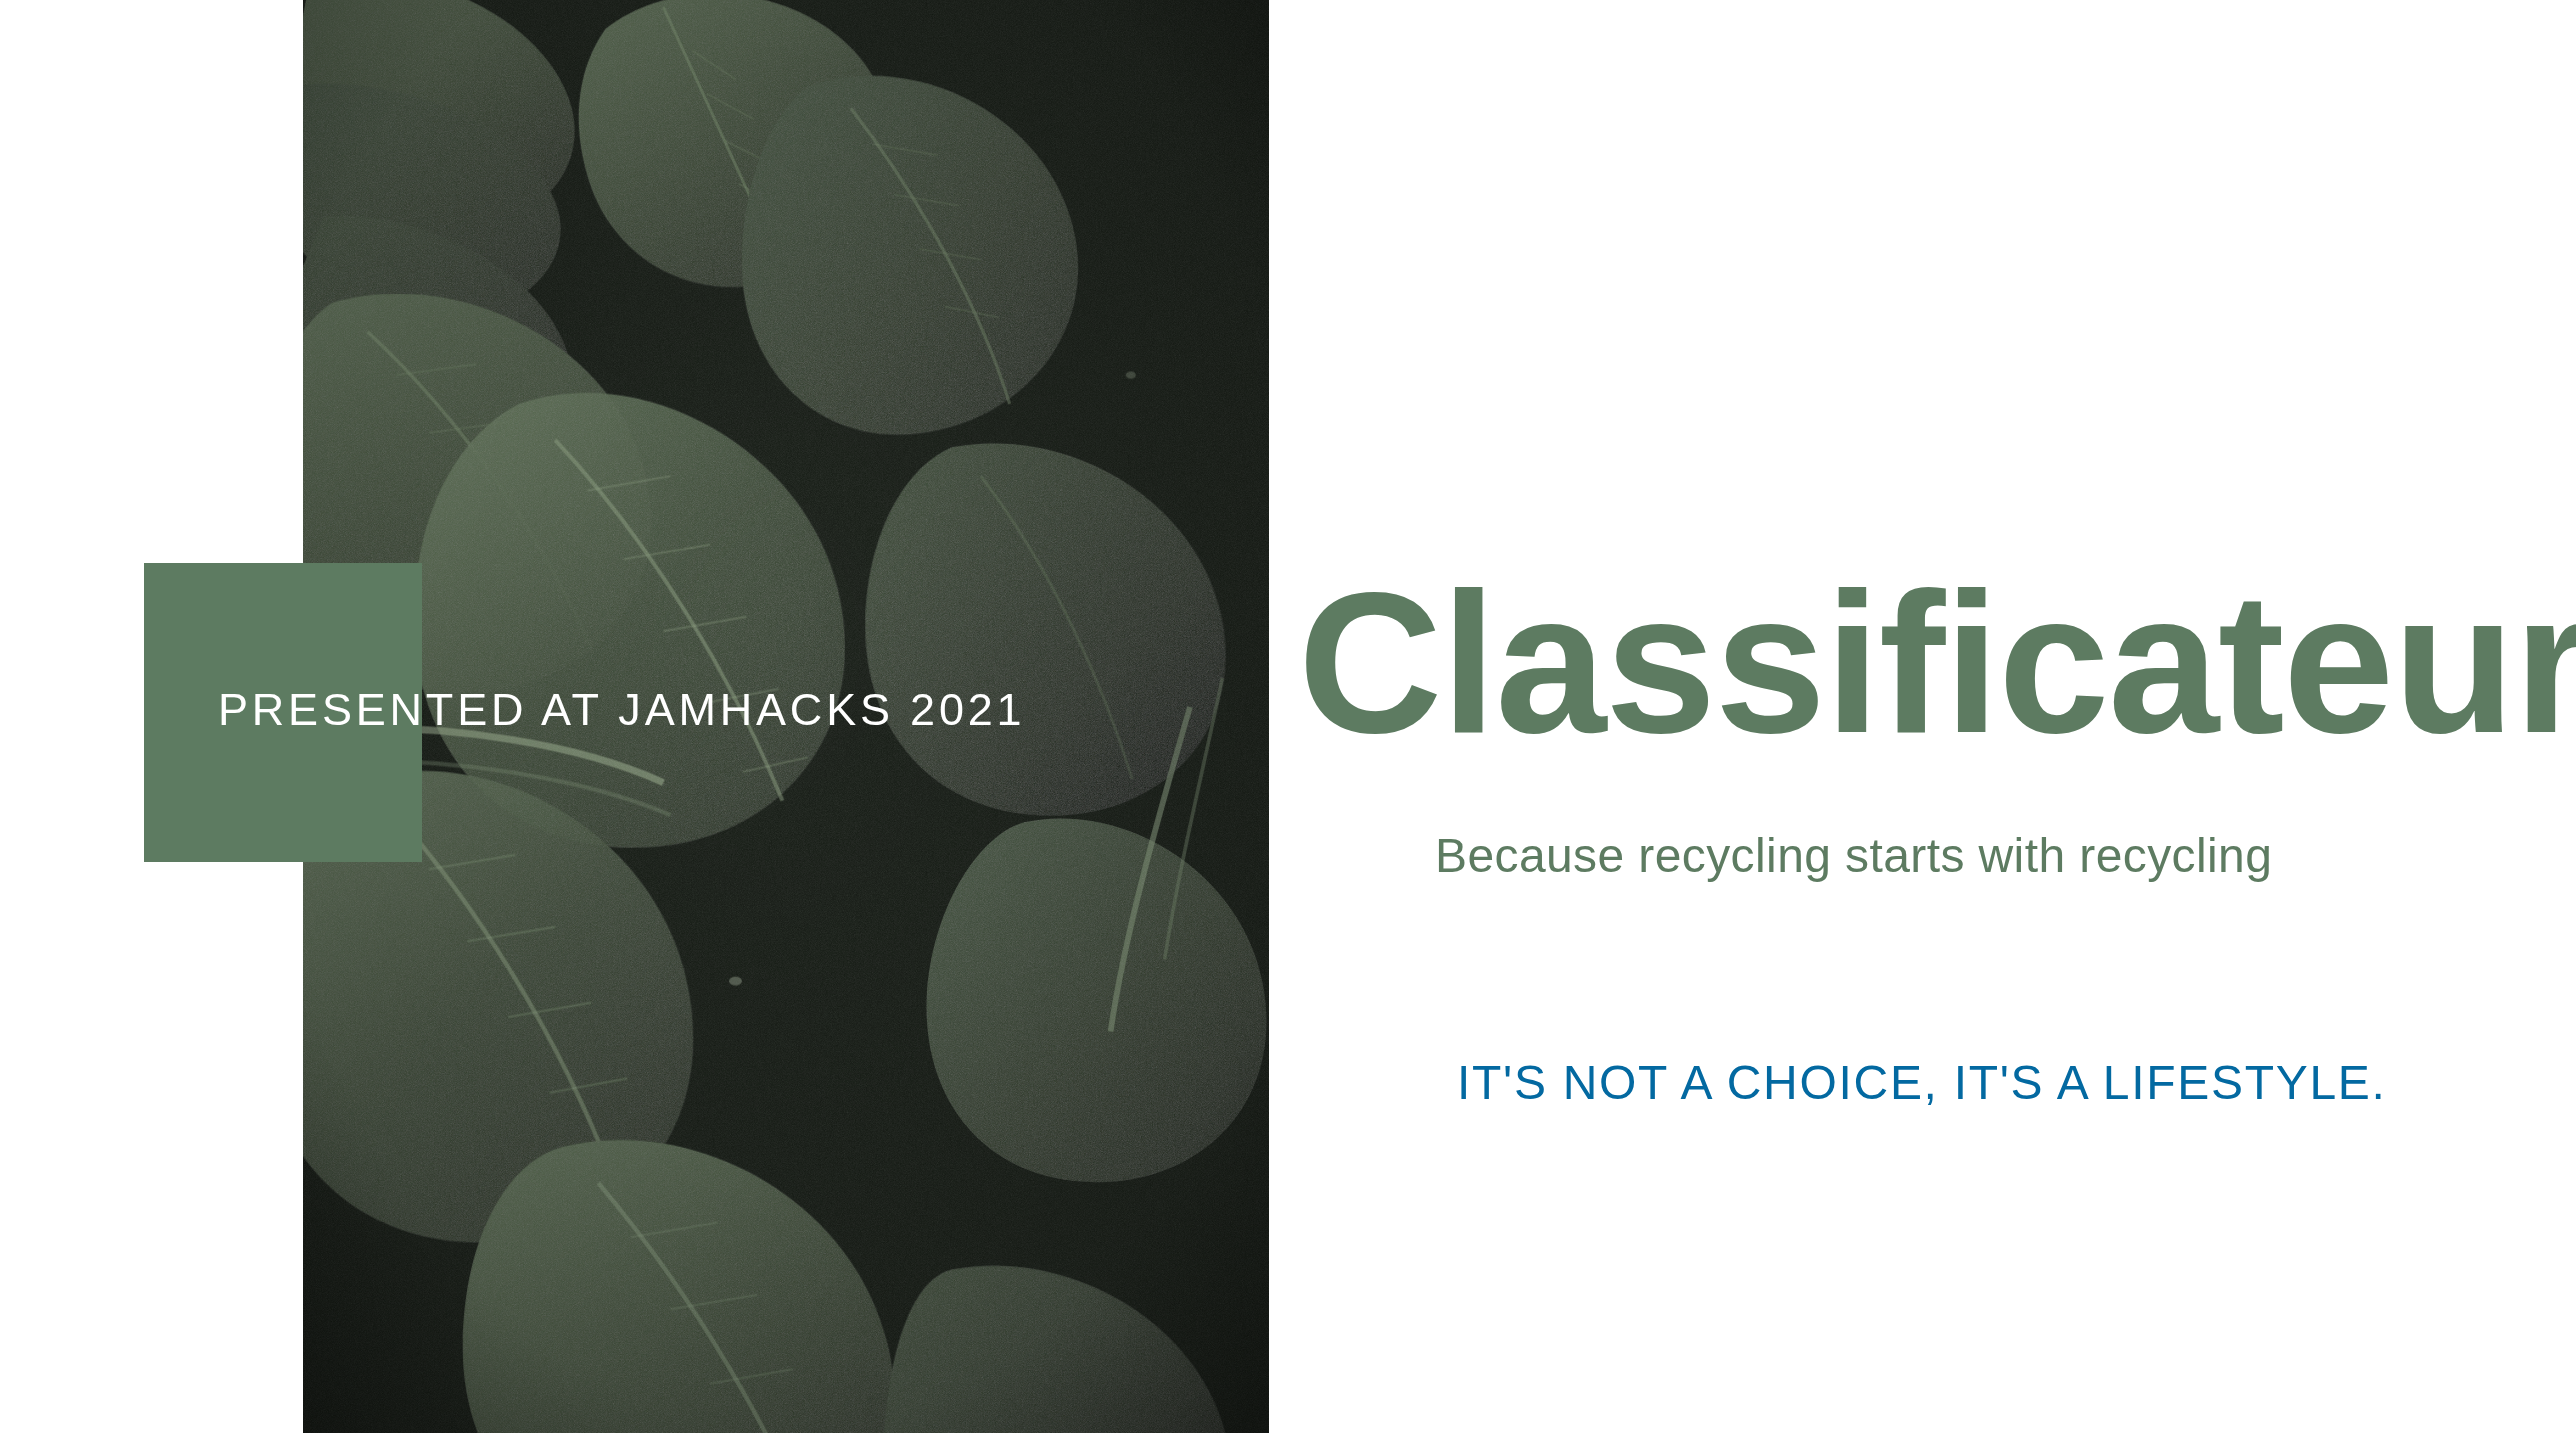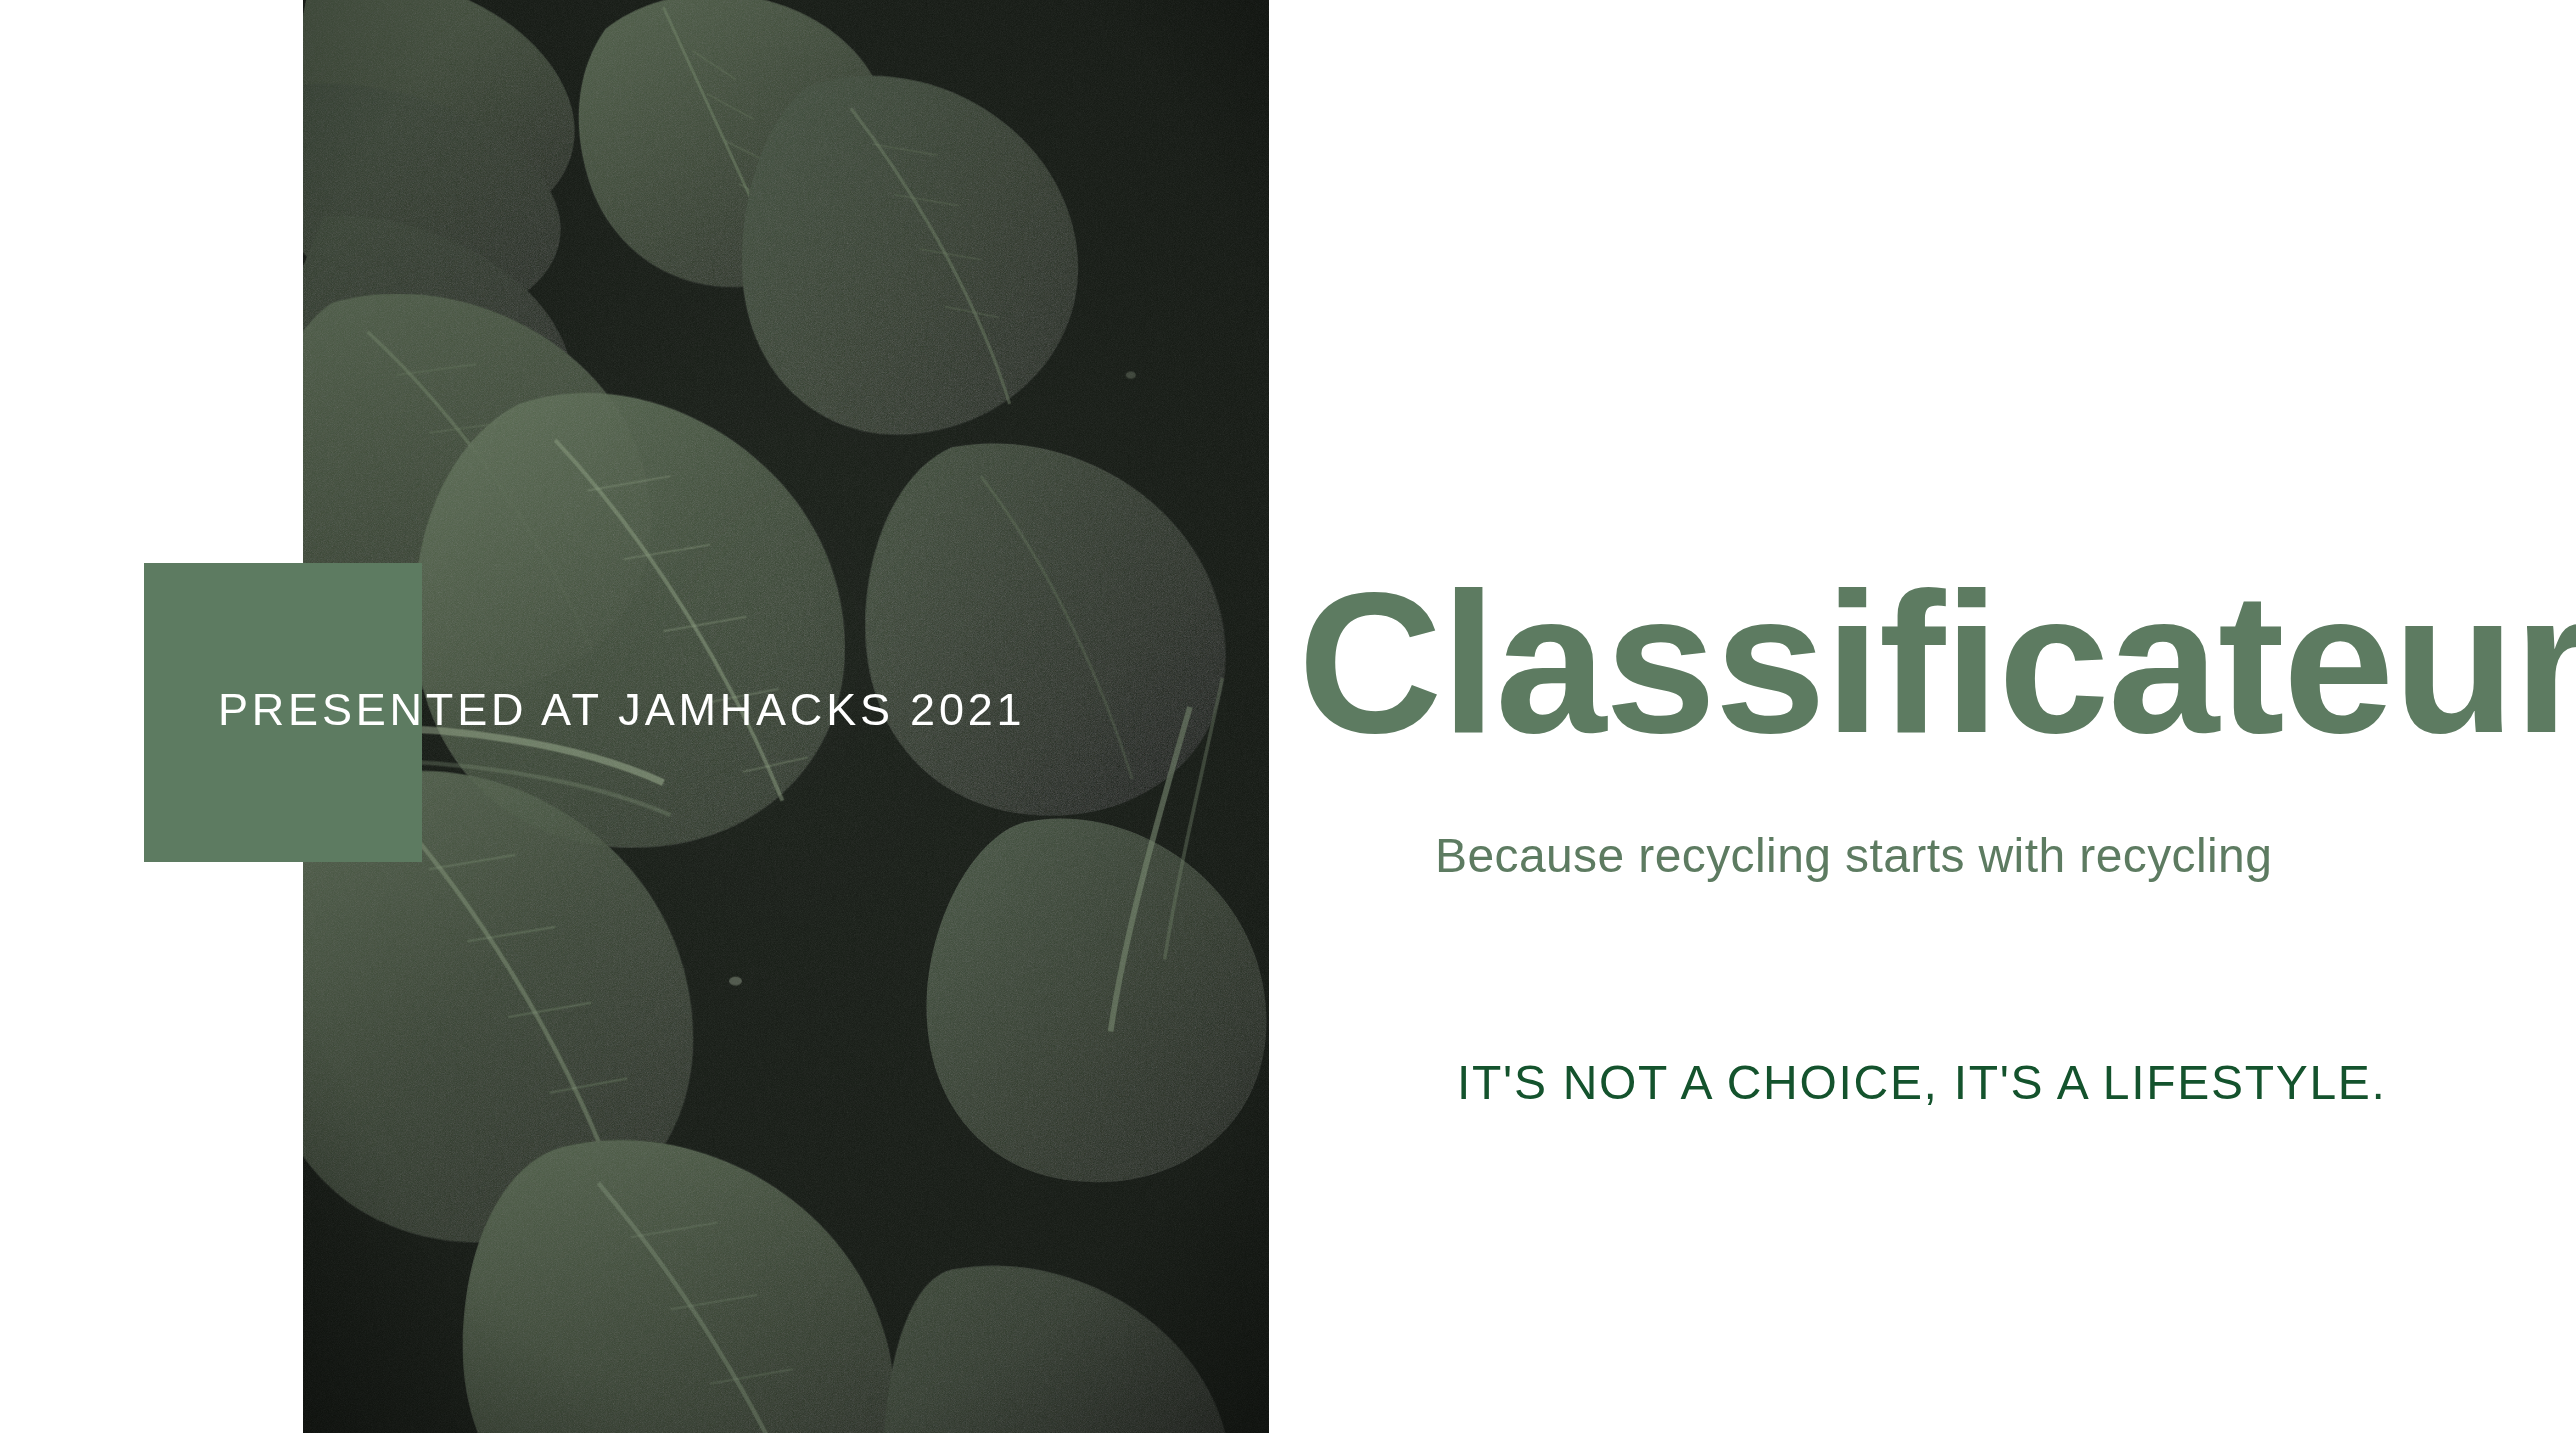--- a/index.html
+++ b/index.html
@@ -90,21 +90,21 @@
     letter-spacing: 0.4px;
     line-height: 1.0;
     white-space: nowrap;
   }
   .tagline {
     position: absolute;
     left: 1457px;
     top: 1059px;
     font-size: 48px;
     font-weight: 400;
-    color: #14532d;
+    color: #0369a1;
     letter-spacing: 1.7px;
     line-height: 1.0;
     white-space: nowrap;
   }
 </style>
 </head>
 <body>
 
 <div class="slide">
 

